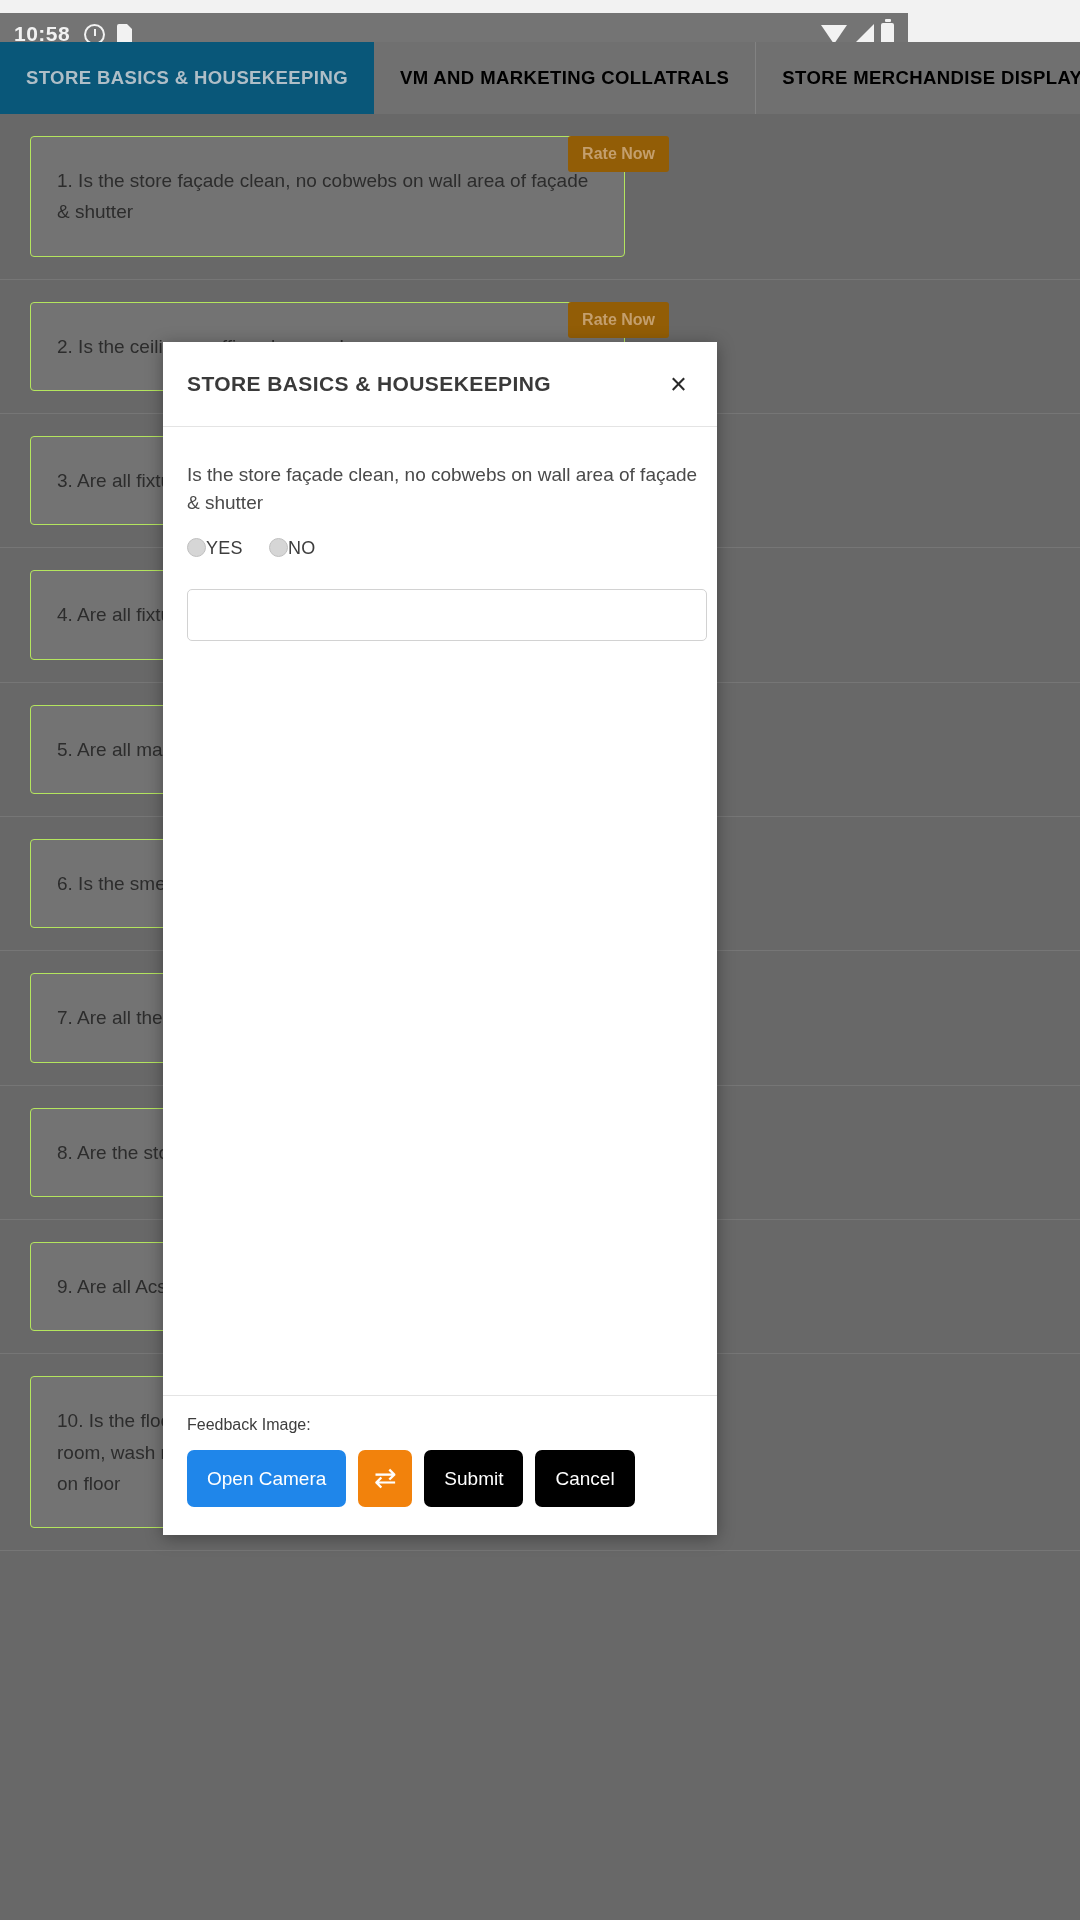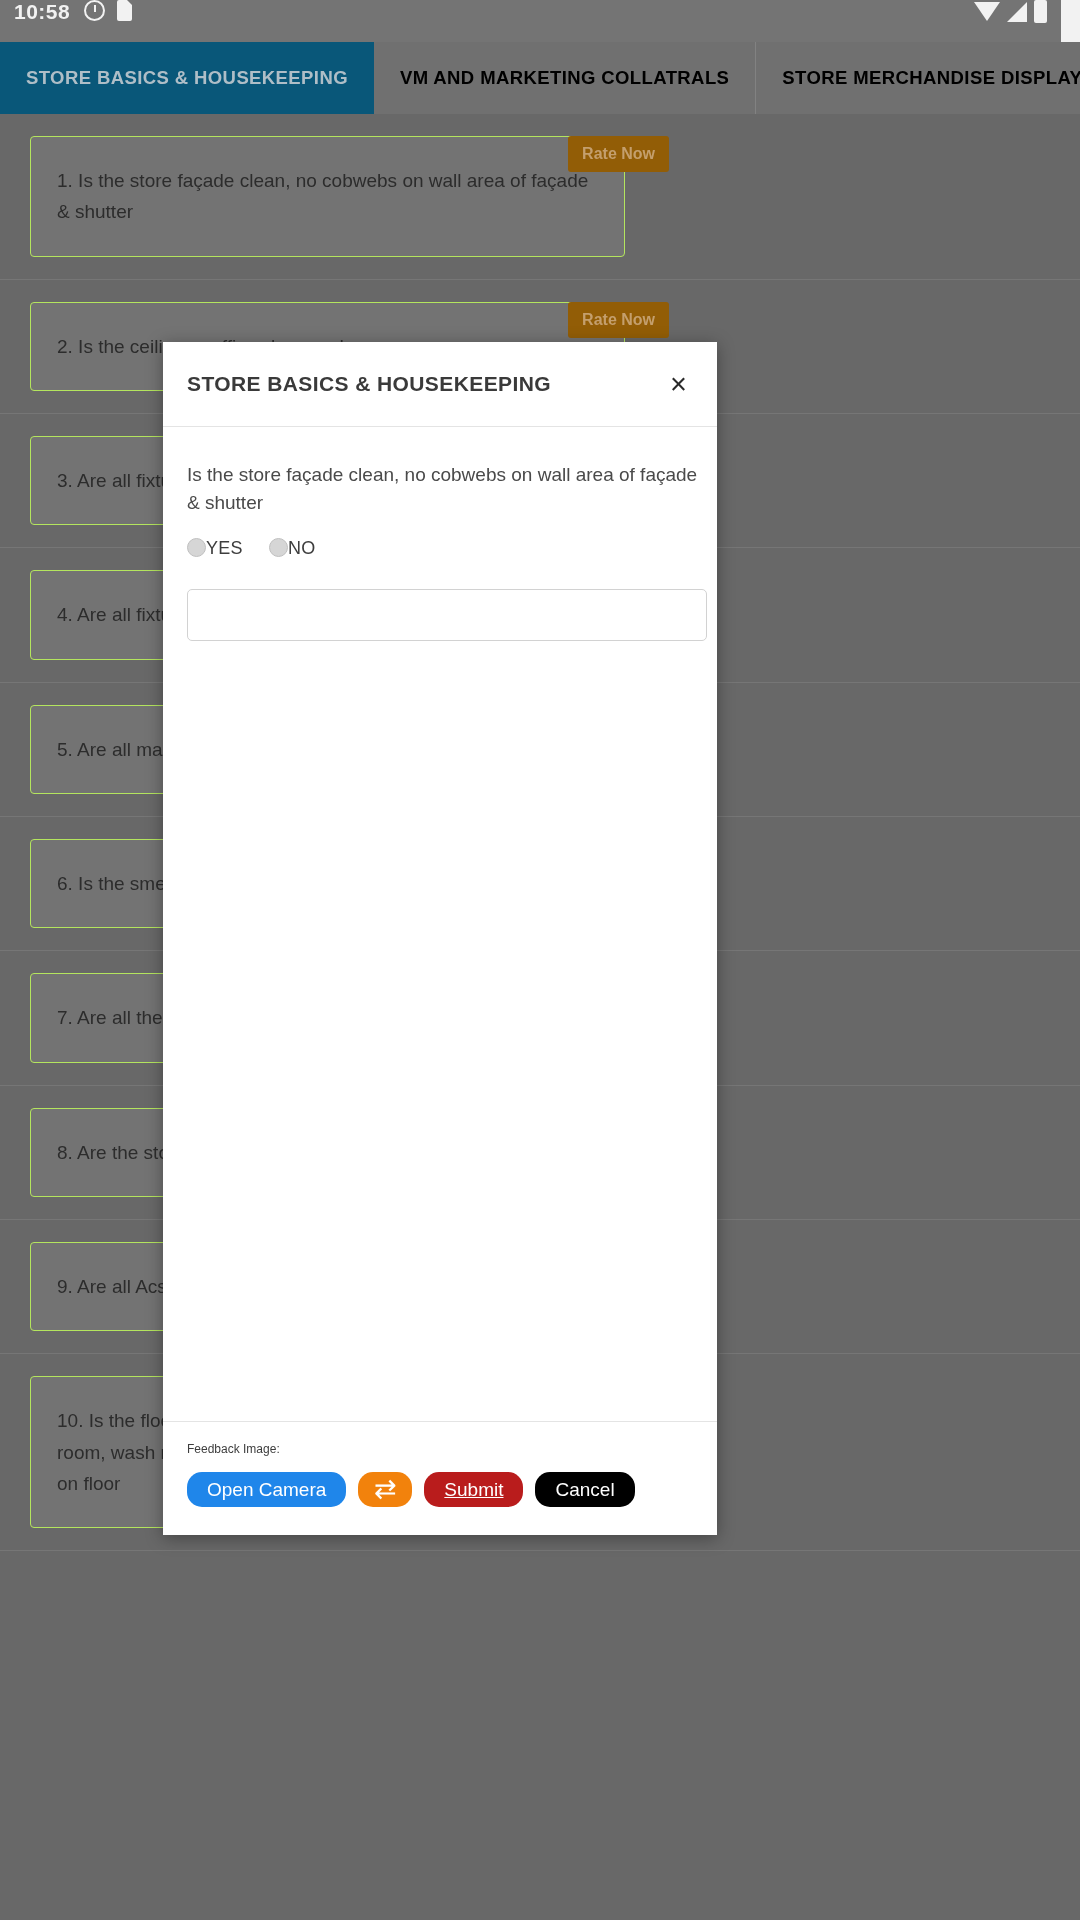--- a/index.html
+++ b/index.html
@@ -5,22 +5,22 @@
   * { margin:0; padding:0; box-sizing:border-box; }
   html, body {
     width:1080px; height:1920px;
     font-family:"Liberation Sans", sans-serif;
     background:#ffffff;
     overflow:hidden;
   }
 
   
   .statusbar{
-    position:absolute; left:0; top:0; width:1061px; height:42px;
-    background:#7b7b7b; display:flex; align-items:flex-start;
+    position:absolute; left:0; top:13px; width:908px; height:42px;
+    background:#7b7b7b; display:flex; align-items:center;
     padding:0 14px; color:#ffffff;
   }
   .sb-time{ font-size:21px; font-weight:bold; letter-spacing:.5px; }
   .sb-left-icons{ display:flex; align-items:center; gap:12px; margin-left:14px; }
   .sb-spacer{ flex:1; }
   .sb-right-icons{ display:flex; align-items:center; gap:7px; }
   .ico-clock{
     width:21px;height:21px;border:2.5px solid #fff;border-radius:50%;
     position:relative;
   }
@@ -126,34 +126,34 @@
   .req{ color:#e3342f; font-size:20px; margin-left:4px; }
   .text-input{
     width:100%; height:52px; border:1px solid #d2d2d2; border-radius:5px;
     padding:0 14px; font-size:18px; font-family:"Liberation Sans", sans-serif;
     background:#fff; outline:none; color:#333;
   }
   .modal-footer{
     border-top:1px solid #e4e4e4; padding:20px 24px 28px 24px;
   }
   .feedback-label{
-    font-size:12px; color:#3d3d3d; margin-bottom:16px; display:block;
+    font-size:16px; color:#3d3d3d; margin-bottom:16px; display:block;
   }
   .btn-row{ display:flex; align-items:center; gap:12px; }
   .btn{
-    border:none; border-radius:15px; color:#ffffff; font-size:19px;
+    border:none; border-radius:7px; color:#ffffff; font-size:19px;
     font-family:"Liberation Sans", sans-serif; cursor:pointer;
-    padding:0 20px; height:35px; display:flex; align-items:center;
+    padding:0 20px; height:57px; display:flex; align-items:center;
     justify-content:center; white-space:nowrap;
   }
   .btn-camera{ background:#1f86ea; }
   .btn-swap{
     background:#f2820c; width:54px; padding:0; font-size:27px; line-height:1;
   }
-  .btn-submit{ background:#b91c1c;text-decoration:underline; }
+  .btn-submit{ background:#000000; }
   .btn-cancel{ background:#000000; }
 </style>
 </head>
 <body>
 
 <div class="statusbar">
   <span class="sb-time">10:58</span>
   <span class="sb-left-icons">
     <span class="ico-clock"></span>
     <span class="ico-doc"></span>

